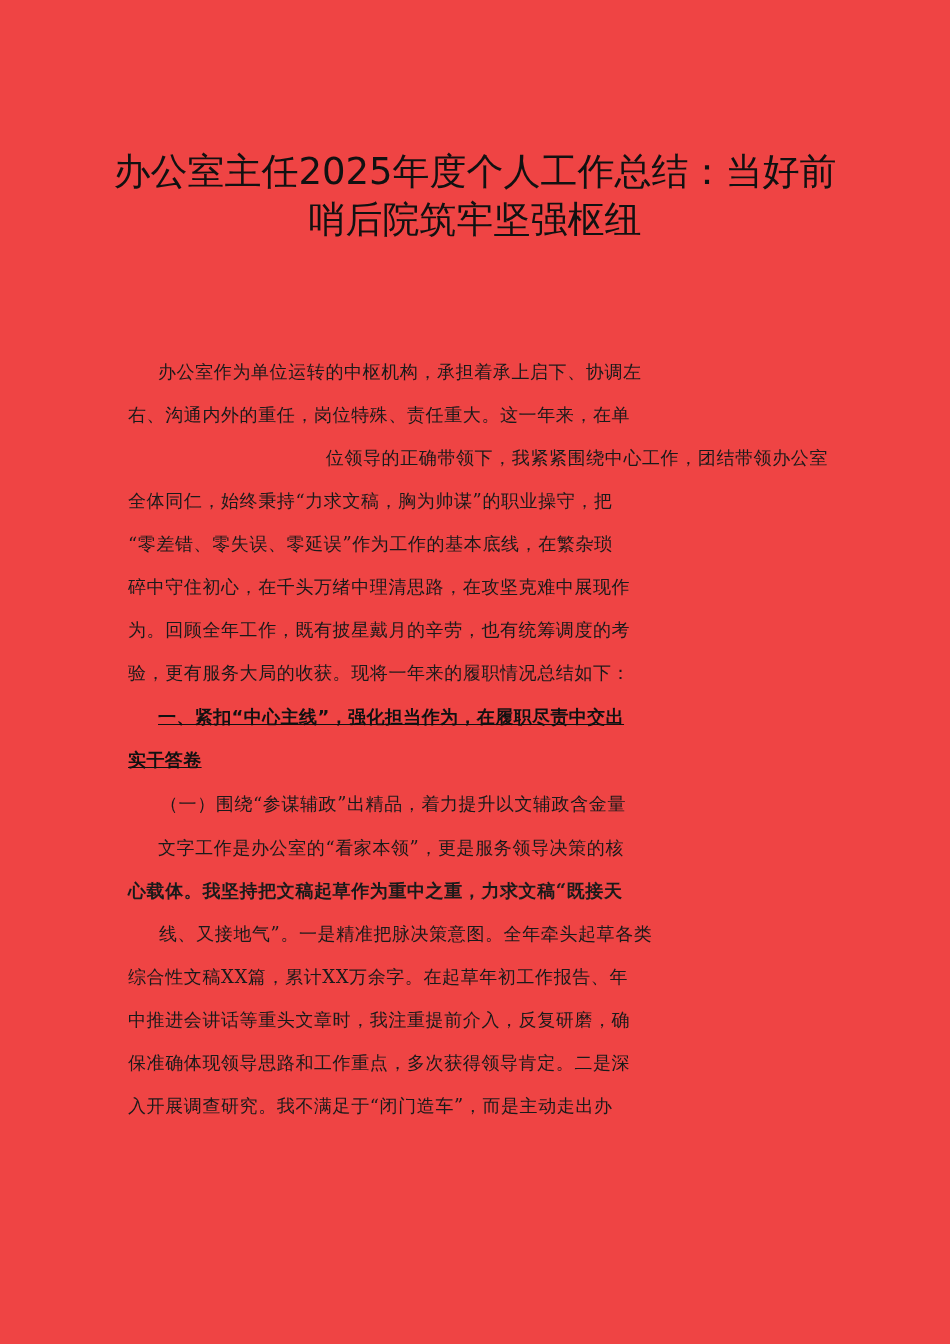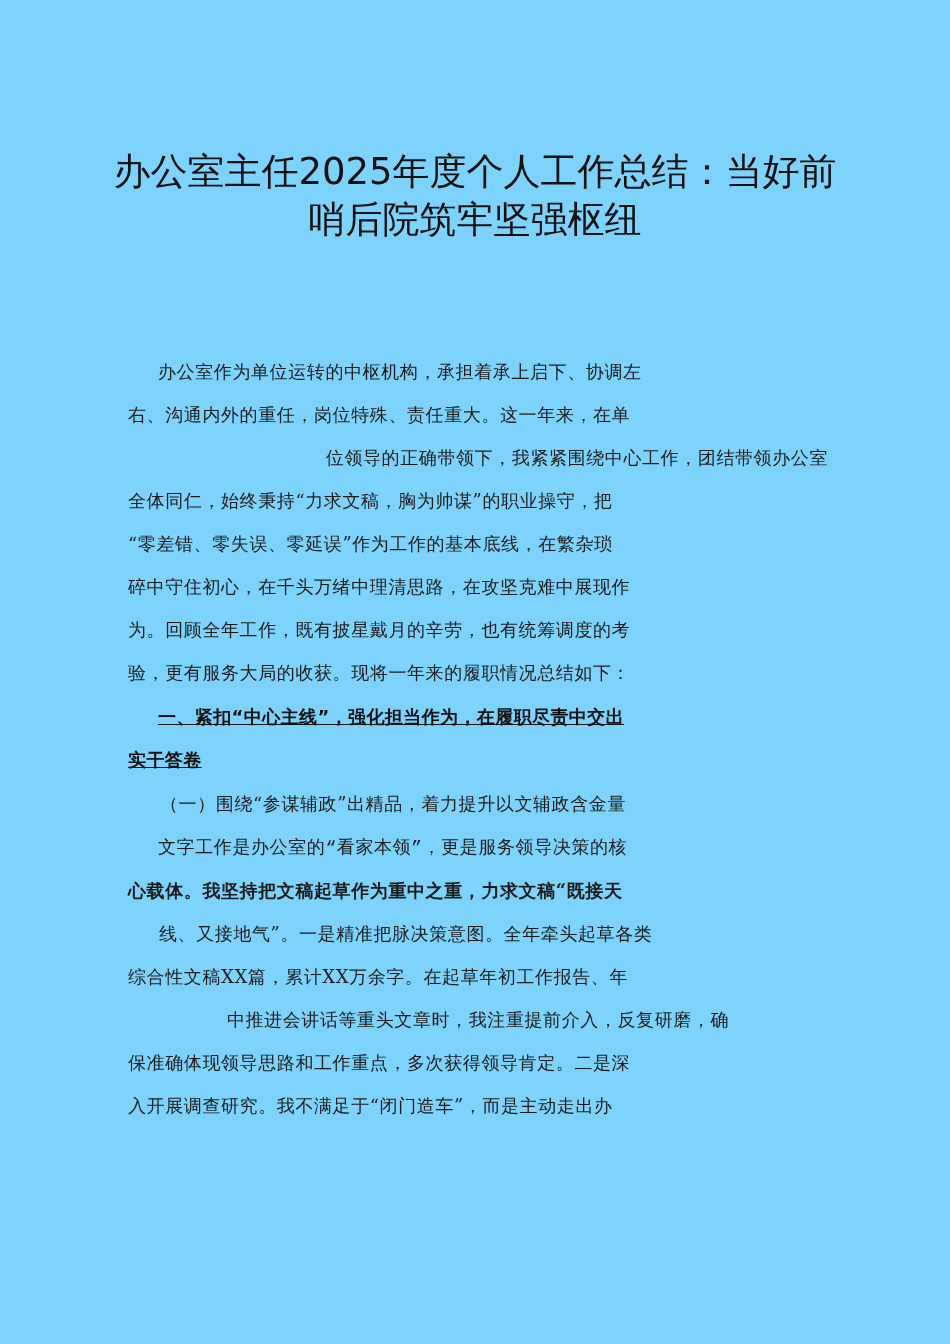--- a/index.html
+++ b/index.html
@@ -1,17 +1,17 @@
 <!DOCTYPE html>
 <html><head>
   <meta charset="utf-8">
   <style>
     html, body { margin: 0; padding: 0; background: #ffffff; }
     body { width: 950px; height: 1344px; position: relative; overflow: hidden; }
-    .page { position: absolute; left: 0; top: 0; width: 950px; height: 1344px; background: #7dd3fc; }
+    .page { position: absolute; left: 0; top: 0; width: 950px; height: 1344px; background: #ef4444; }
     .title {
       position: absolute; left: 100px; width: 750px; text-align: center;
       font-family: "DejaVu Sans", "Liberation Sans", sans-serif;
       font-size: 37px; color: #111111; line-height: 48px; white-space: nowrap;
     }
     .line {
       position: absolute; left: 128px; width: 700px; white-space: nowrap;
       font-family: "DejaVu Serif", "Liberation Serif", serif;
       font-size: 18px; color: #1a1a1a; line-height: 40px;
       letter-spacing: 0.6px;
@@ -38,21 +38,21 @@
   <div class="line" style="top:524px;">“零差错、零失误、零延误”作为工作的基本底线，在繁杂琐</div>
   <div class="line" style="top:567px;">碎中守住初心，在千头万绪中理清思路，在攻坚克难中展现作</div>
   <div class="line" style="top:610px;">为。回顾全年工作，既有披星戴月的辛劳，也有统筹调度的考</div>
   <div class="line" style="top:653px;">验，更有服务大局的收获。现将一年来的履职情况总结如下：</div>
 
   <div class="line indent heading" style="top:697px;">一、紧扣“中心主线”，强化担当作为，在履职尽责中交出</div>
   <div class="line heading" style="top:740px;">实干答卷</div>
 
   <div class="line sub" style="top:784px;">（一）围绕“参谋辅政”出精品，着力提升以文辅政含金量</div>
 
-  <div class="line indent" style="top:828px;font-family:Liberation Mono, monospace;">文字工作是办公室的“看家本领”，更是服务领导决策的核</div>
+  <div class="line indent" style="top:828px;">文字工作是办公室的“看家本领”，更是服务领导决策的核</div>
   <div class="line" style="top:871px;font-weight:bold;">心载体。我坚持把文稿起草作为重中之重，力求文稿“既接天</div>
   <div class="line" style="top:914px;margin-left:31px;">线、又接地气”。一是精准把脉决策意图。全年牵头起草各类</div>
   <div class="line" style="top:957px;">综合性文稿XX篇，累计XX万余字。在起草年初工作报告、年</div>
-  <div class="line" style="top:1000px;text-align:center;">中推进会讲话等重头文章时，我注重提前介入，反复研磨，确</div>
+  <div class="line" style="top:1000px;">中推进会讲话等重头文章时，我注重提前介入，反复研磨，确</div>
   <div class="line" style="top:1043px;">保准确体现领导思路和工作重点，多次获得领导肯定。二是深</div>
   <div class="line" style="top:1086px;">入开展调查研究。我不满足于“闭门造车”，而是主动走出办</div>
 
 </div>
 
 </body></html>

